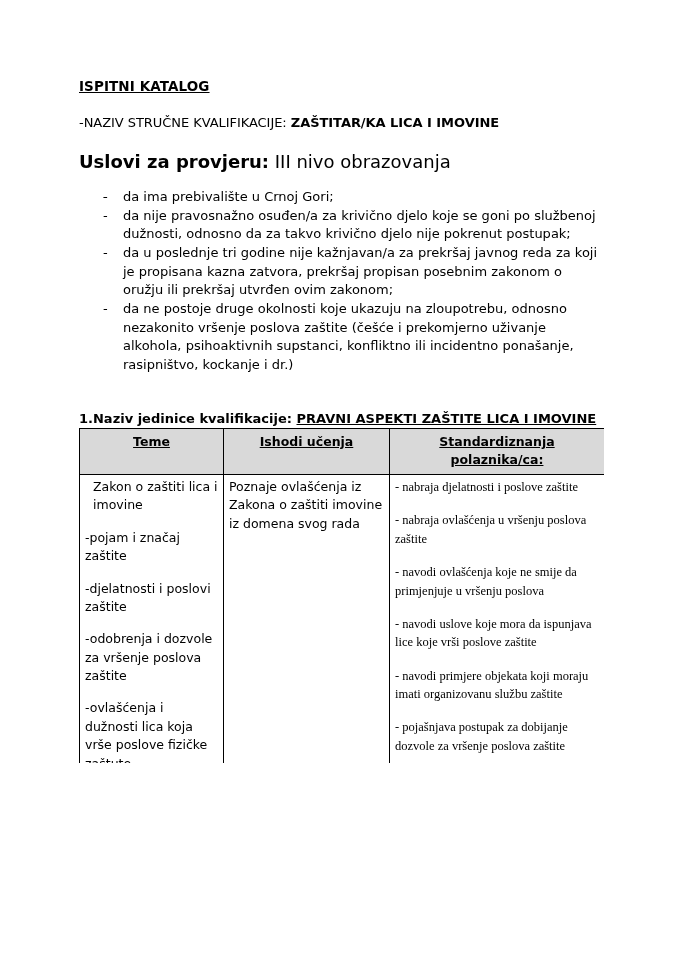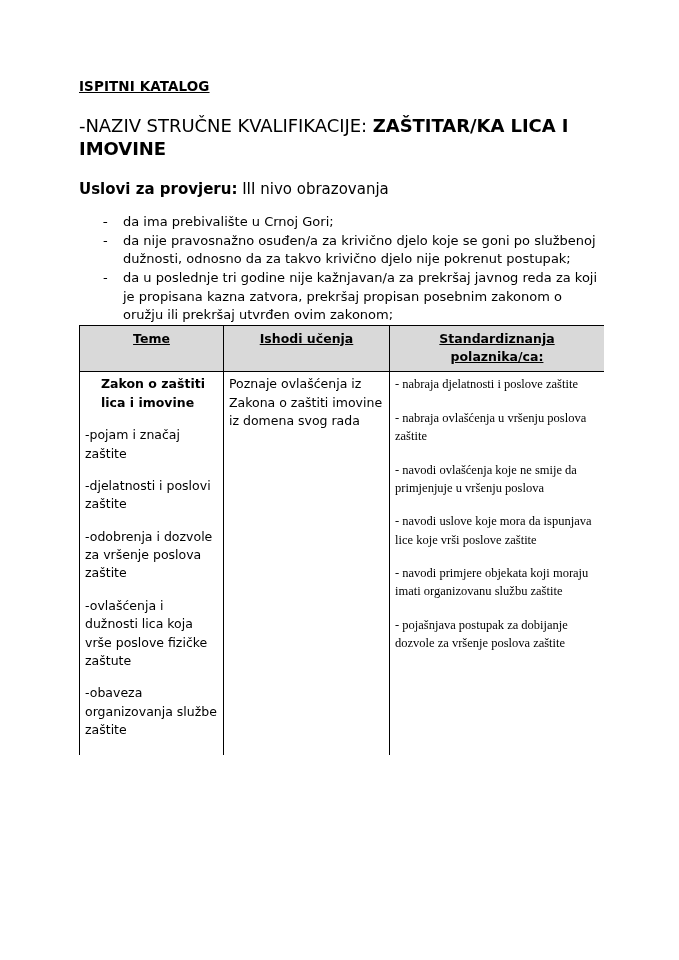--- a/index.html
+++ b/index.html
@@ -32,29 +32,29 @@
   
   .doc-title {
     font-size: 13.5px;
     font-weight: bold;
     text-decoration: underline;
     letter-spacing: 0.1px;
     margin: 0 0 21px 0;
     line-height: 1.2;
   }
   .subtitle-line {
-    font-size: 18px;
+    font-size: 13px;
     line-height: 1.25;
     margin: 0 0 20px 0;
     letter-spacing: -0.05px;
   }
   .subtitle-line .strong { font-weight: bold; }
 
   .uslovi-line {
-    font-size: 15px;
+    font-size: 18px;
     line-height: 1.25;
     margin: 0 0 14px 0;
   }
   .uslovi-line .strong { font-weight: bold; }
 
   
   .dash-list {
     list-style: none;
     margin: 0;
     padding: 0 0 0 24px;
@@ -119,22 +119,22 @@
   }
   col.c1 { width: 144px; }
   col.c2 { width: 166px; }
   col.c3 { width: 215px; }
 
   td p {
     margin: 0 0 14px 0;
   }
   td p:last-child { margin-bottom: 12px; }
   .cell-head {
-    font-weight: bold;
-    margin: 0 0 14px 16px;
+    font-weight: normal;
+    margin: 0 0 14px 8px;
   }
   .col3 p { margin: 0 0 15px 0; font-family: Liberation Serif, serif; }
   .col3 p:last-child { margin-bottom: 4px; }
 
   
   .tbl-wrap {
     position: relative;
     max-height: 430px;
     overflow: hidden;
   }
@@ -168,23 +168,28 @@
       <li>
         <span class="dash">-</span>
         <span>da nije pravosnažno osuđen/a za krivično djelo koje se goni po službenoj dužnosti, odnosno da za takvo krivično djelo nije pokrenut postupak;</span>
       </li>
       <li>
         <span class="dash">-</span>
         <span>da u poslednje tri godine nije kažnjavan/a za prekršaj javnog reda za koji je propisana kazna zatvora, prekršaj propisan posebnim zakonom o oružju ili prekršaj utvrđen ovim zakonom;</span>
       </li>
       <li>
         <span class="dash">-</span>
+        <span>da ne postoje druge okolnosti koje ukazuju na zloupotrebu, odnosno nezakonito vršenje poslova zaštite (češće i prekomjerno uživanje alkohola, psihoaktivnih supstanci, konfliktno ili incidentno ponašanje, rasipništvo, kockanje i dr.)</span>
       </li>
     </ul>
 
+    <div class="sec-1">
+      <span>1.Naziv jedinice kvalifikacije:</span>
+      <span class="ul">PRAVNI ASPEKTI ZAŠTITE LICA I IMOVINE</span>
+    </div>
 
 
 
     <div class="tbl-wrap">
       <table class="std-table">
         <colgroup>
           <col class="c1">
             <col class="c2">
             <col class="c3">
         </colgroup>

